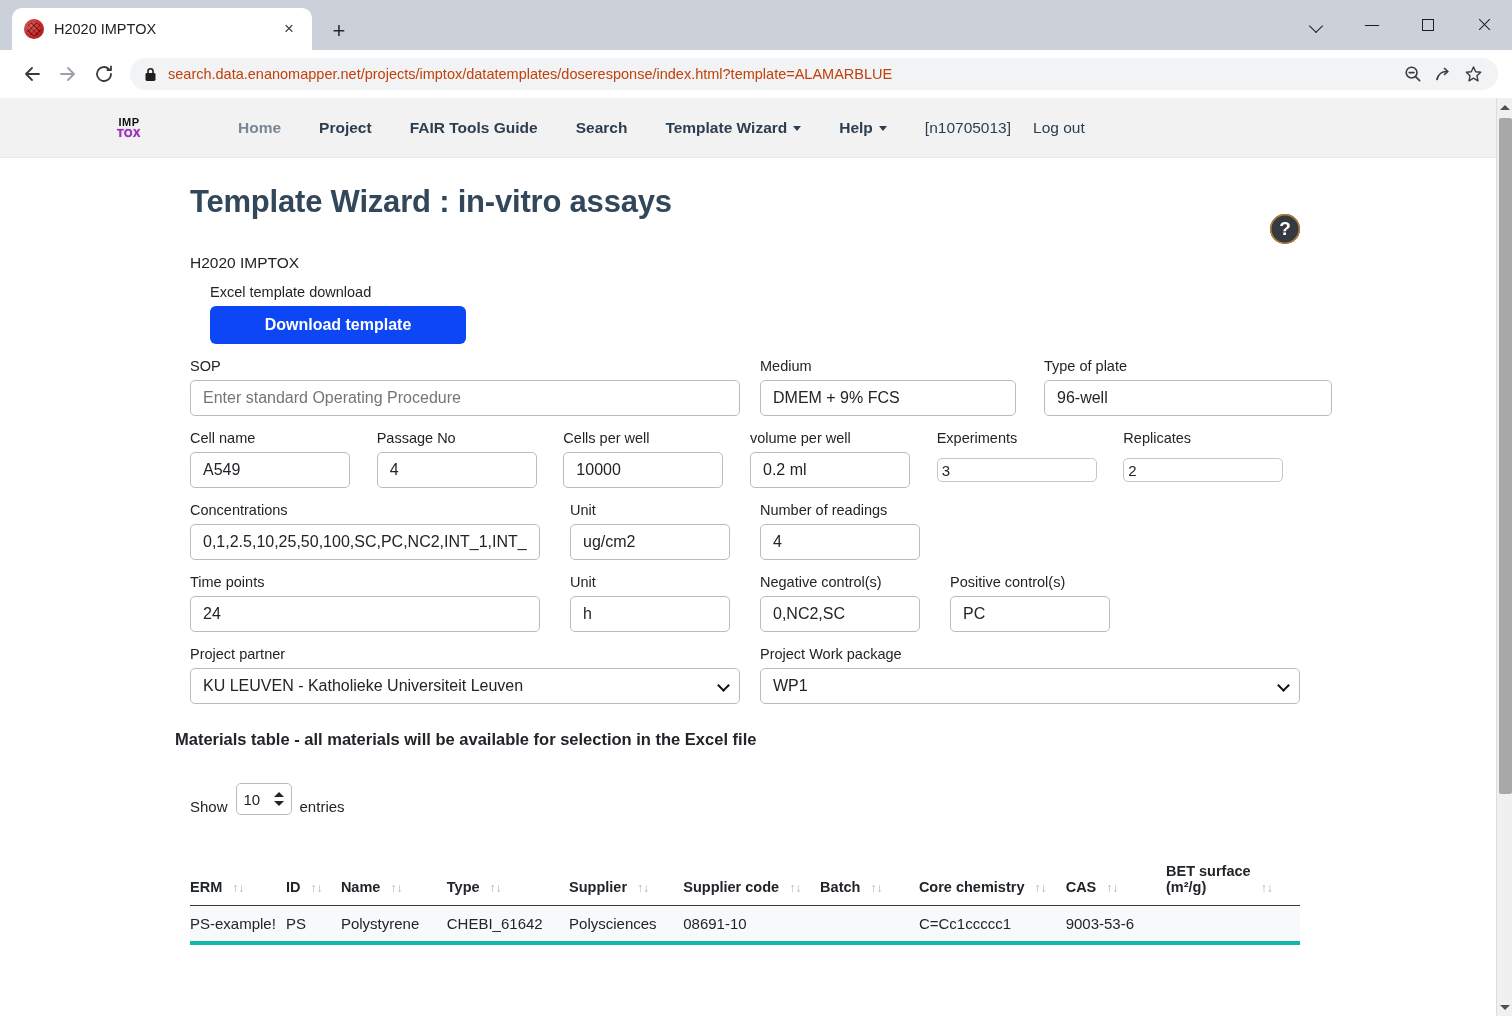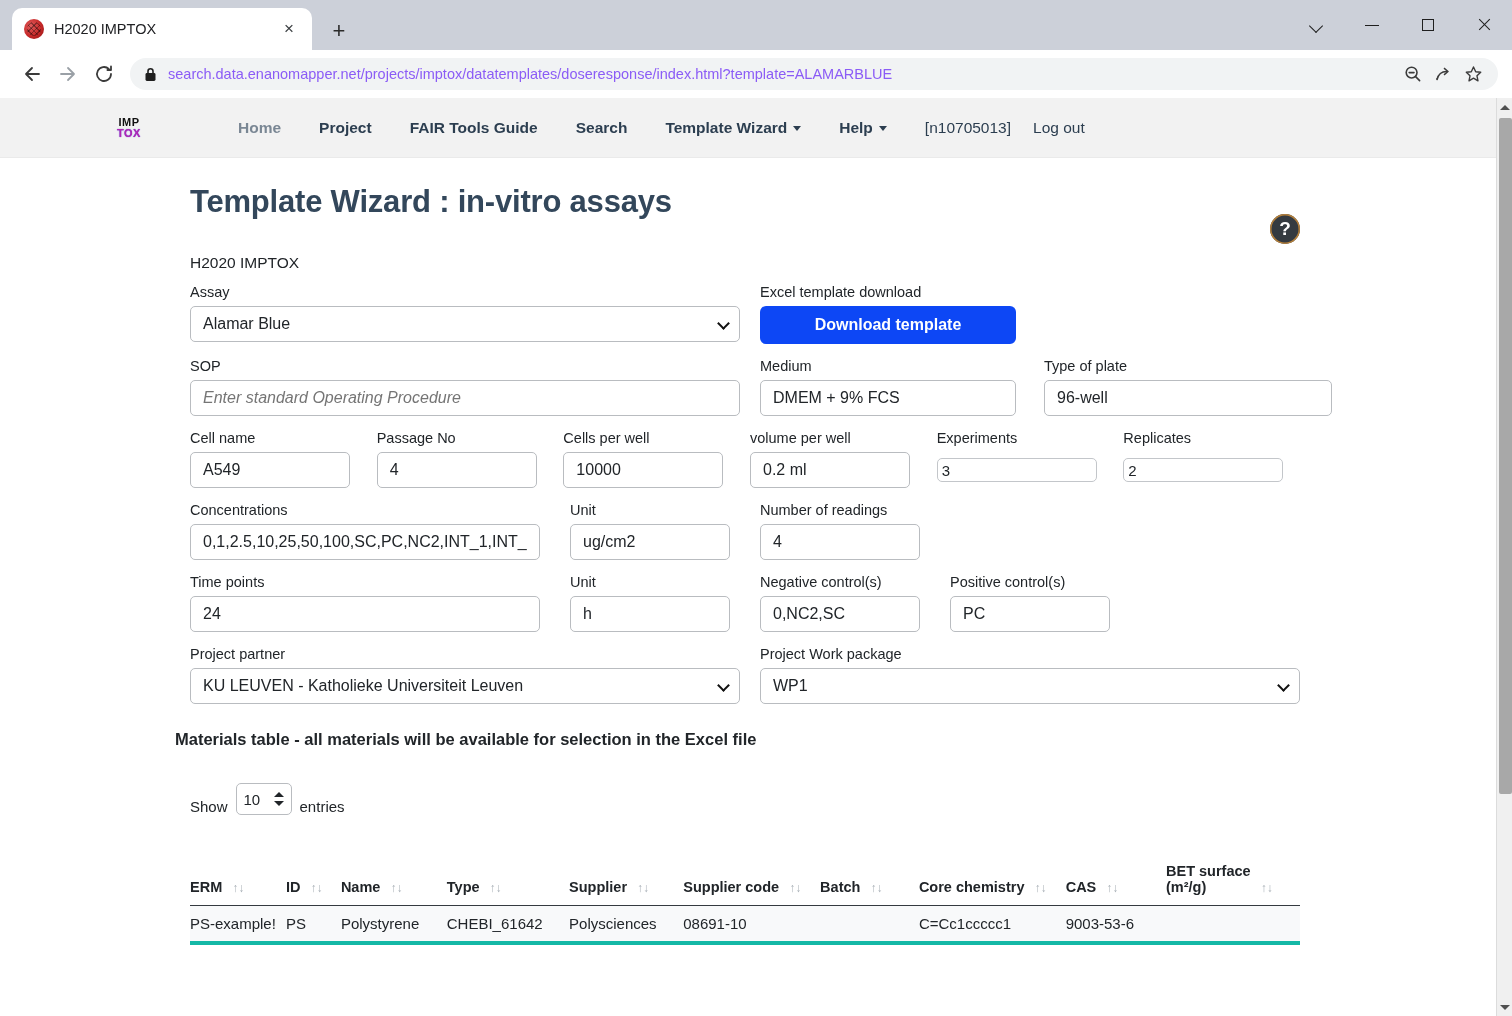--- a/index.html
+++ b/index.html
@@ -51,21 +51,21 @@
   .ico-close:after{transform:rotate(-45deg);}
 
   #navbar { height:48px; background:#ffffff; display:flex; align-items:center; padding:0 14px; }
   .navbtn { width:36px; height:36px; display:flex; align-items:center; justify-content:center; color:#3b3b3b; }
   .navbtn svg { display:block; }
   #omnibox {
     flex:1; height:32px; margin-left:8px; background:#f1f3f4; border-radius:16px;
     display:flex; align-items:center; padding:0 10px; position:relative;
   }
   #omnibox .lock { width:20px; display:flex; justify-content:center; margin-right:8px; }
-  #omnibox .url { font-size:14.5px; color:#8b5cf6; white-space:nowrap; overflow:hidden; flex:1; }
+  #omnibox .url { font-size:14.5px; color:#c2410c; white-space:nowrap; overflow:hidden; flex:1; }
   #omnibox .obtn { width:30px; height:30px; display:flex; align-items:center; justify-content:center; color:#3b3b3b; }
 
   
   #viewport {
     position:absolute; left:0; top:98px; width:1512px; height:918px;
     background:#ffffff; overflow:hidden;
   }
   #page { position:absolute; left:0; top:0; width:1496px; height:918px; background:#fff; }
 
   
@@ -256,37 +256,30 @@
 
       <div id="content">
         <h1 id="title">Template Wizard : in-vitro assays</h1>
         <div id="helpbadge">?</div>
 
         <div id="projname">H2020 IMPTOX</div>
 
         <div class="form">
 
           <div class="row" style="margin-top:12px">
-            <div class="col" style="width:550px">
-              <span class="lbl">Assay</span>
-              <div class="ctl sel">
-                <span>Alamar Blue</span>
-                <span class="chev"></span>
-              </div>
-            </div>
             <div class="col" style="width:300px; margin-left:20px">
               <span class="lbl">Excel template download</span>
               <button class="btn-primary" style="width:256px">Download template</button>
             </div>
           </div>
 
           <div class="row" style="margin-top:14px">
             <div class="col" style="width:550px">
               <span class="lbl">SOP</span>
-              <input class="ctl" style="width: 550px; font-style: italic;" placeholder="Enter standard Operating Procedure">
+              <input class="ctl" style="width: 550px;" placeholder="Enter standard Operating Procedure">
             </div>
             <div class="col" style="width:258px; margin-left:20px">
               <span class="lbl">Medium</span>
               <input class="ctl" style="width: 256px;" value="DMEM + 9% FCS">
             </div>
             <div class="col" style="width:258px; margin-left:26px">
               <span class="lbl">Type of plate</span>
               <input class="ctl" style="width: 288px;" value="96-well">
             </div>
           </div>

